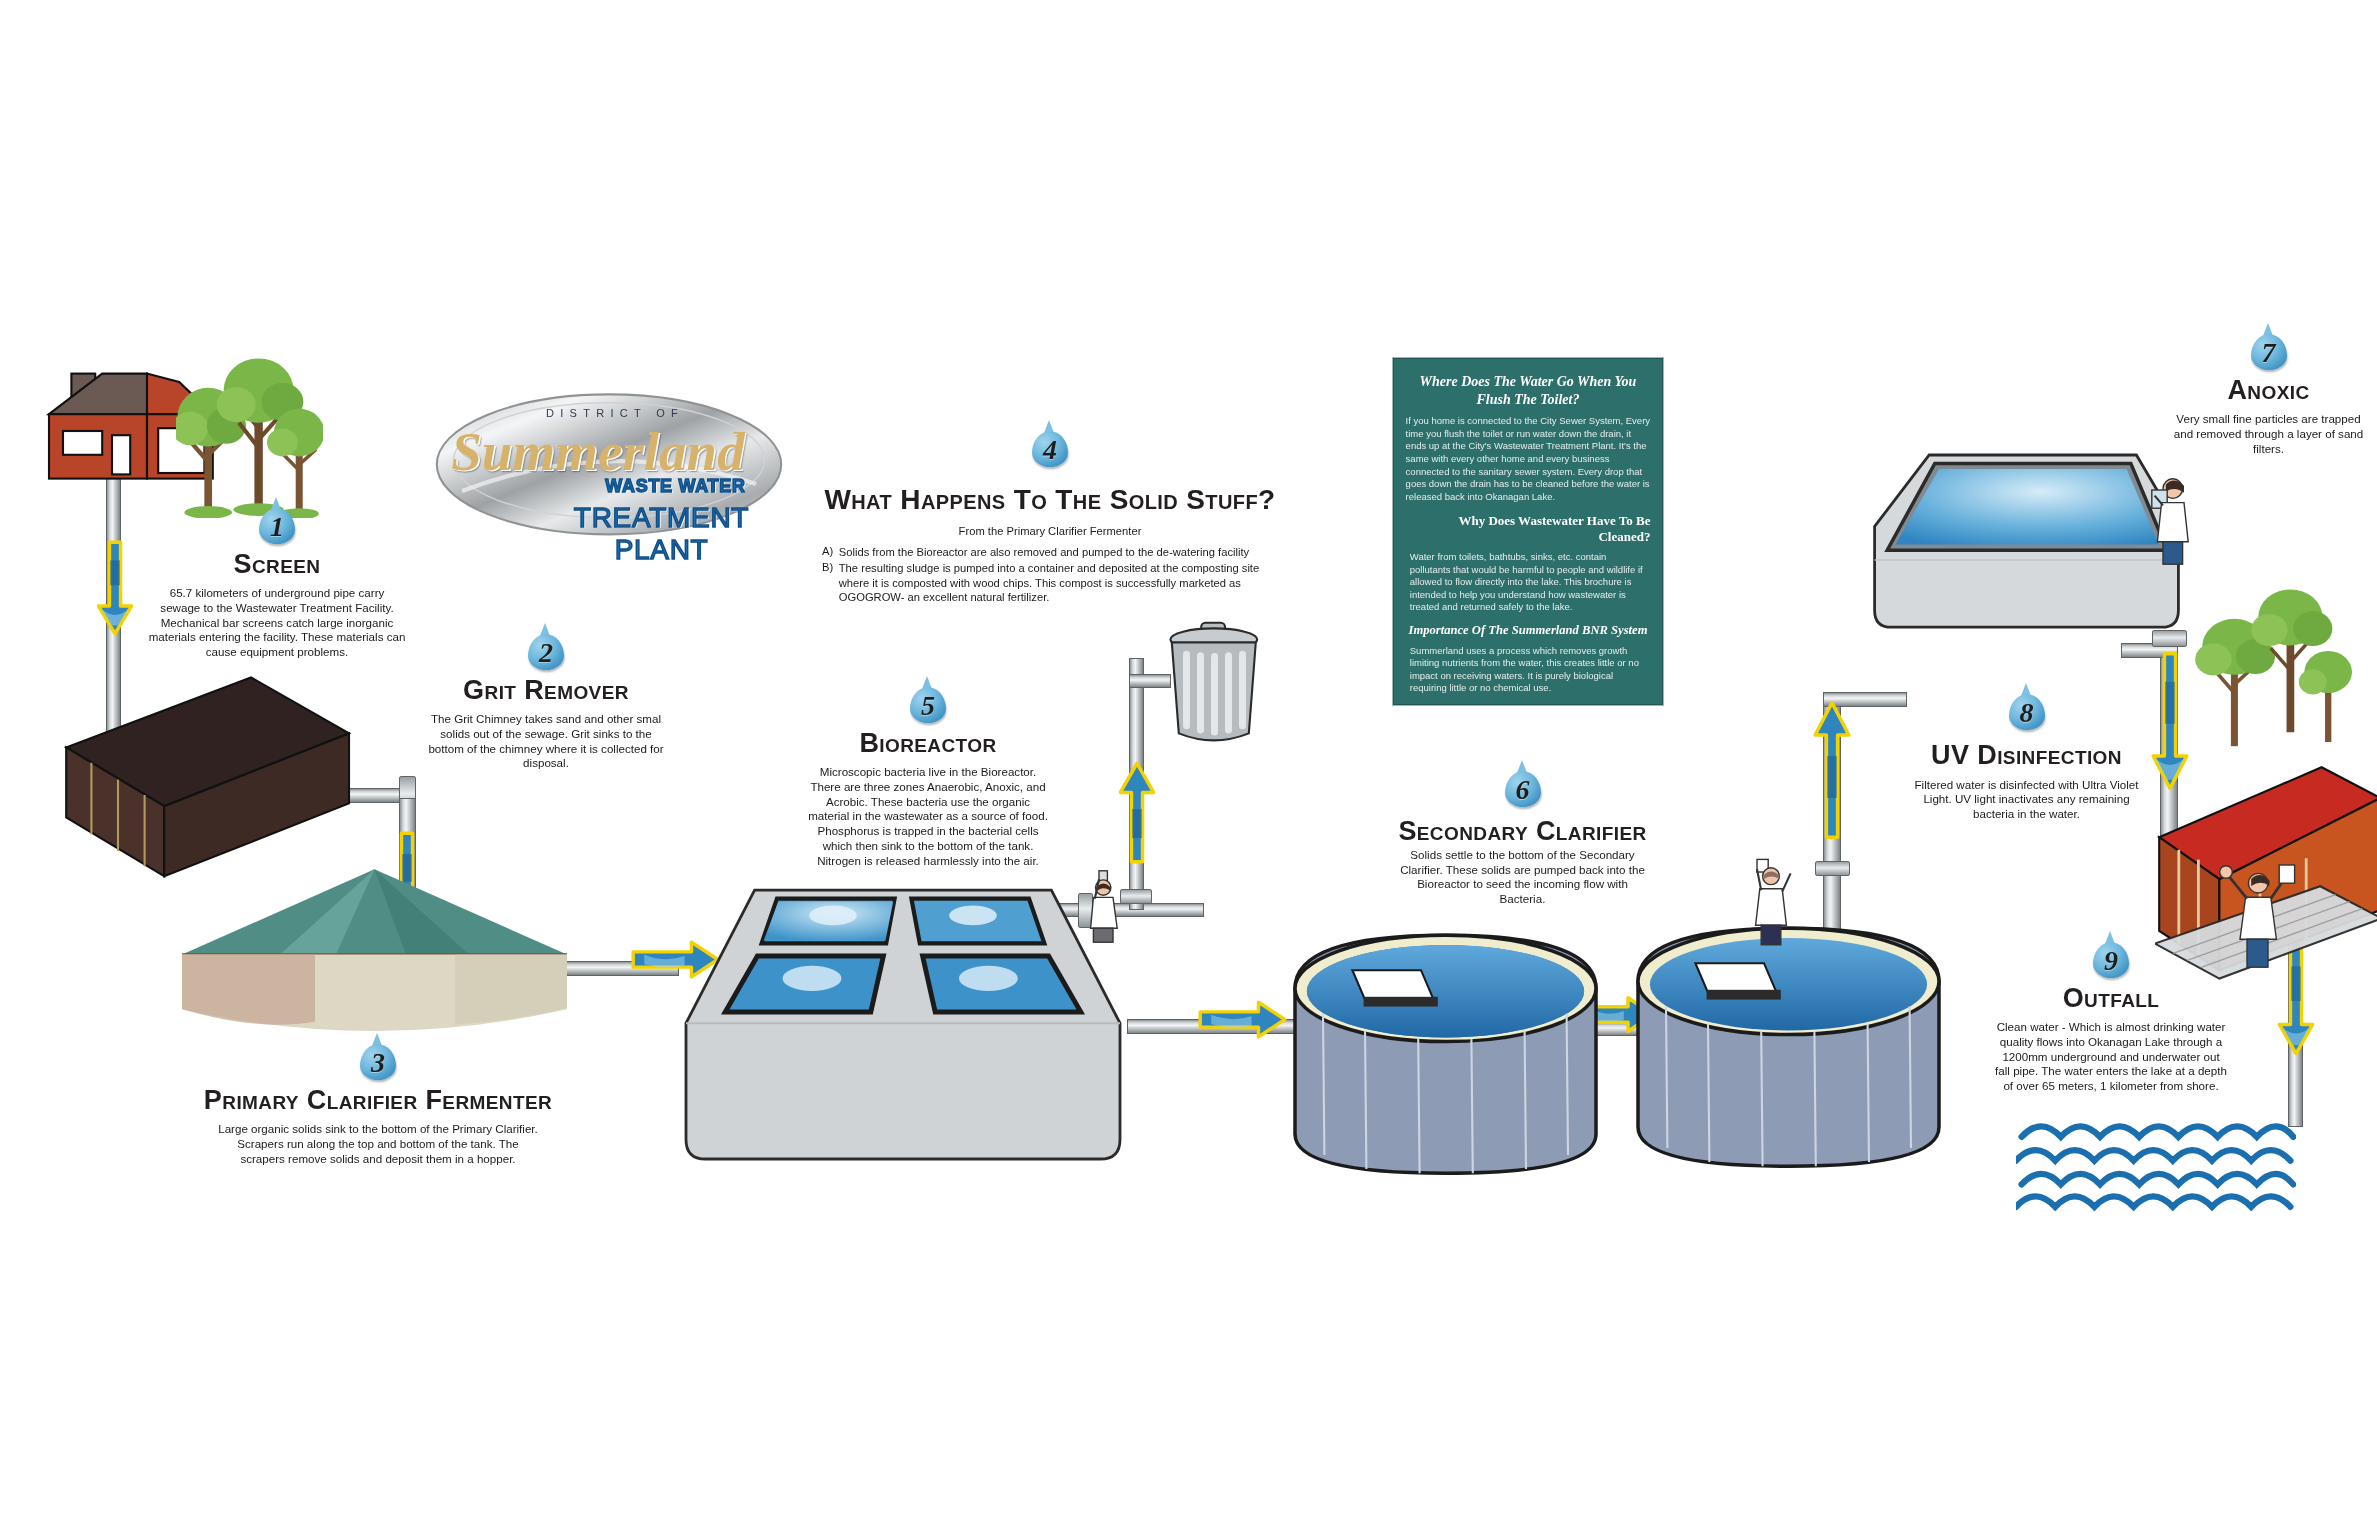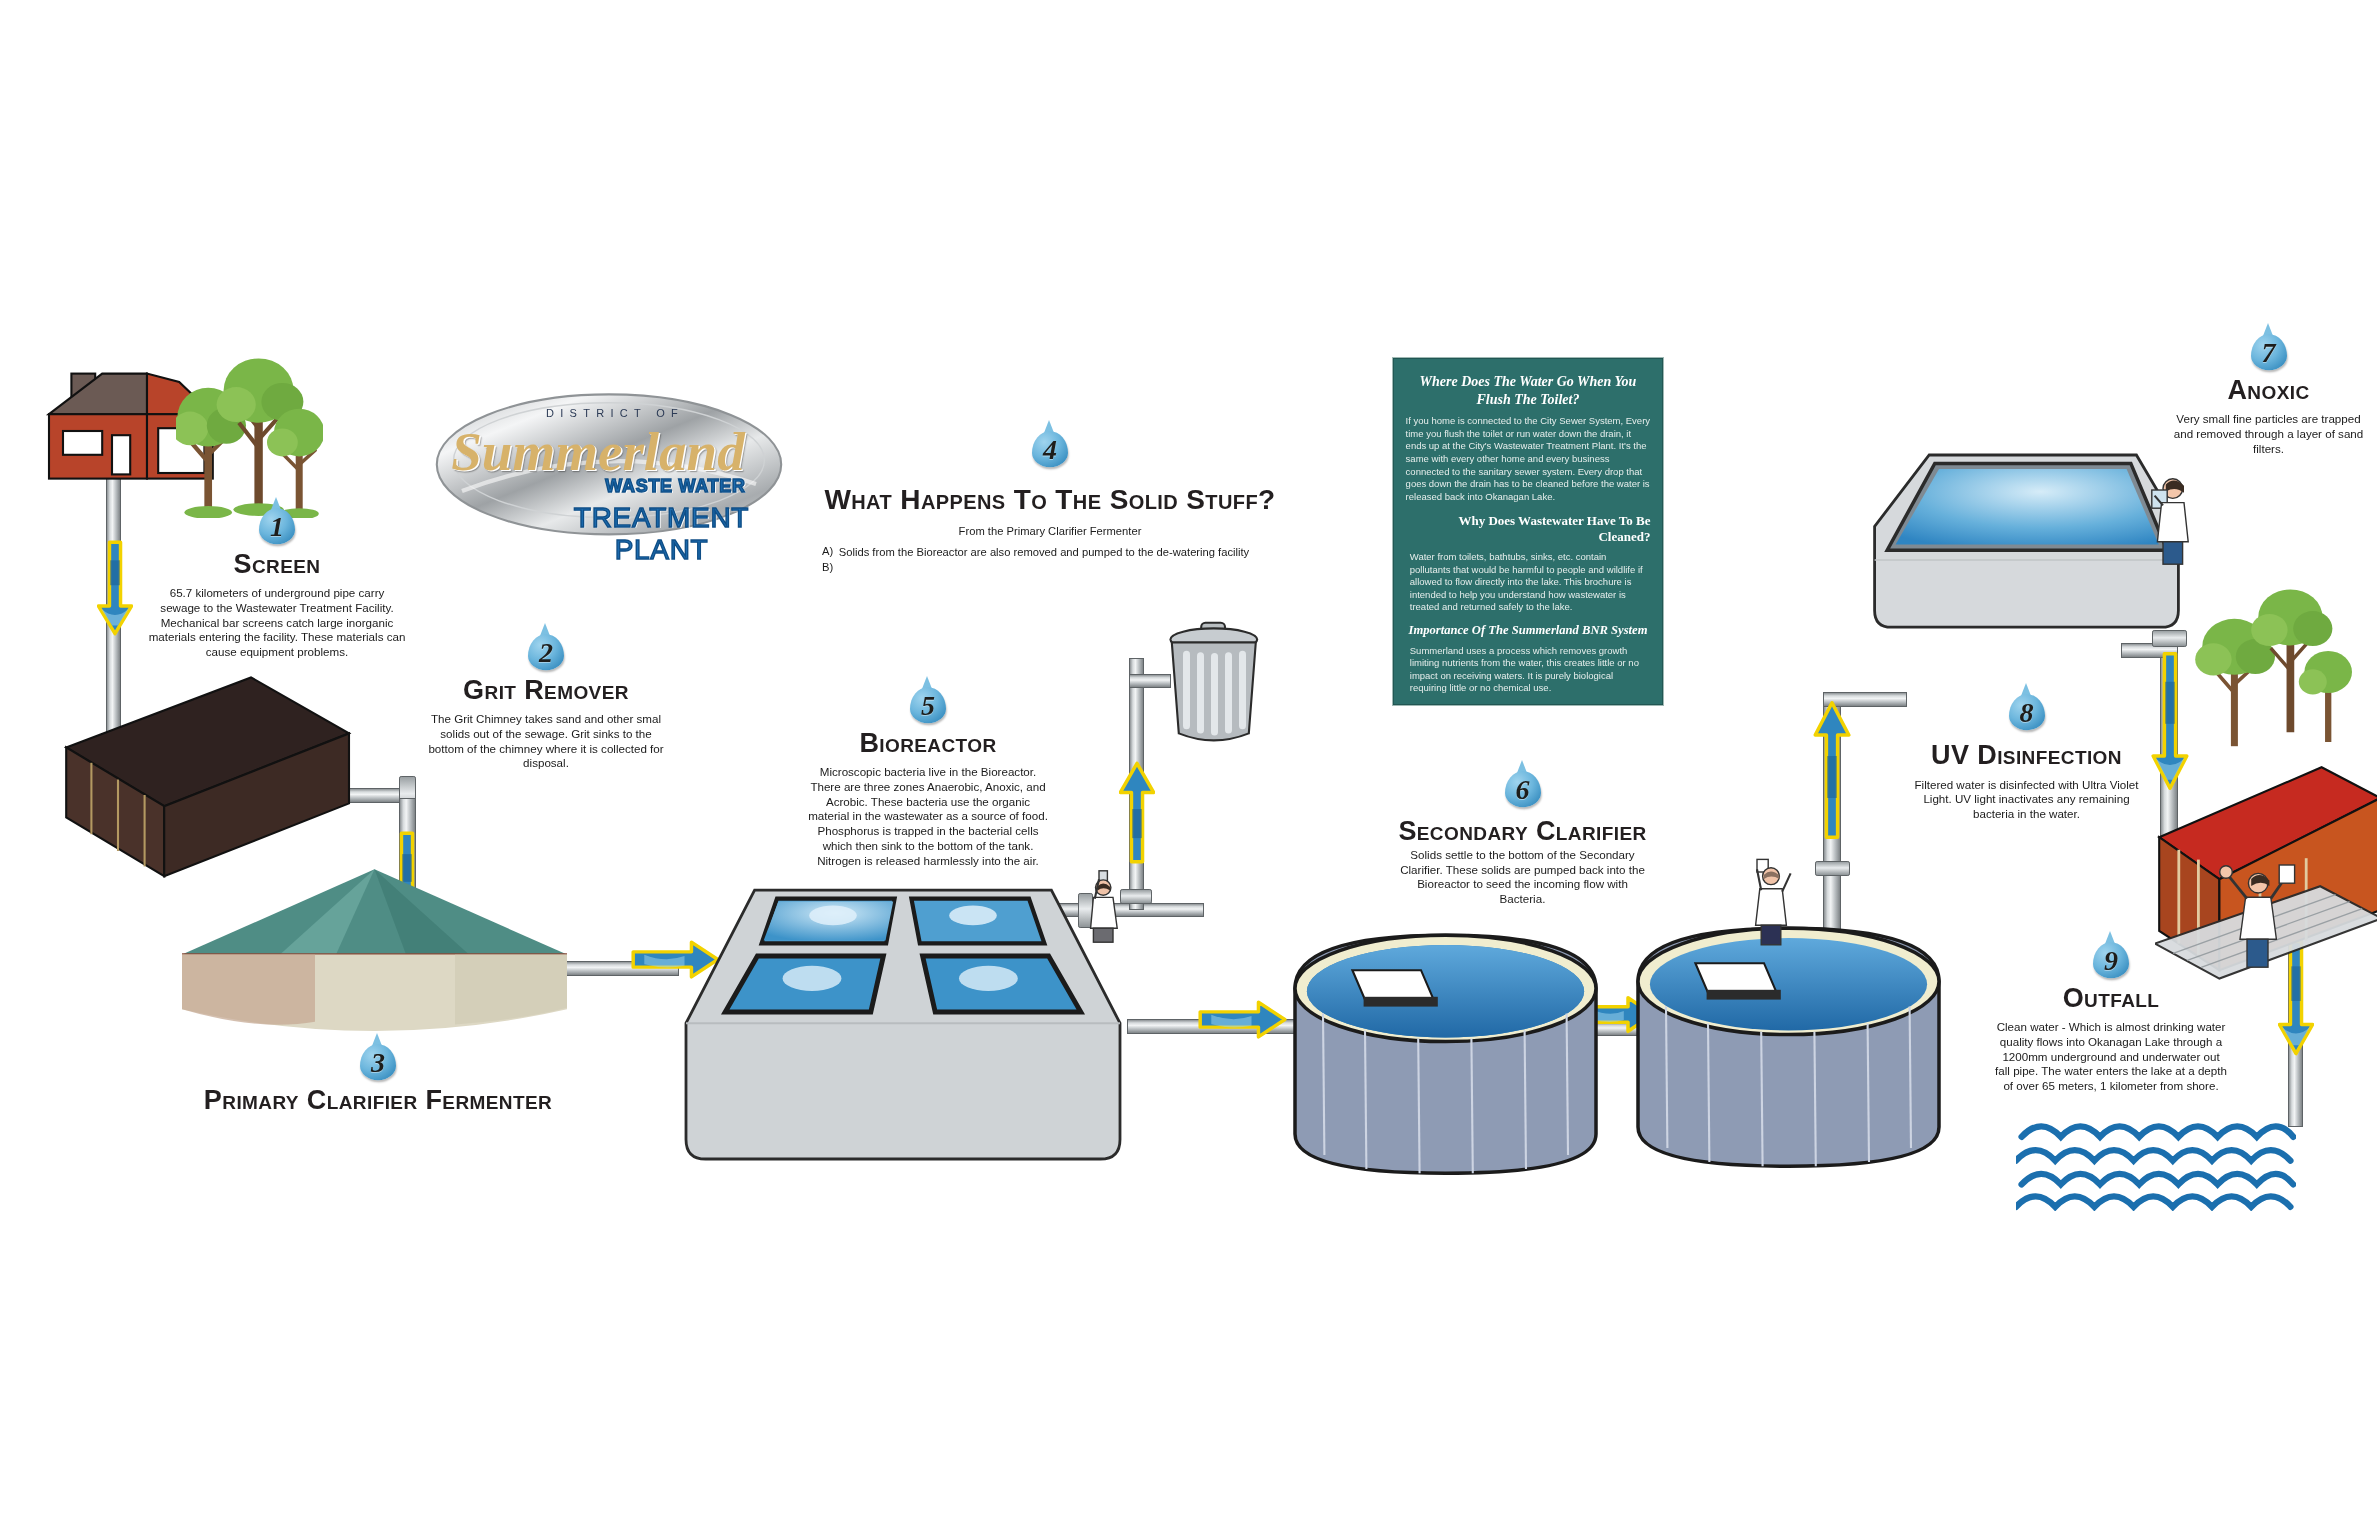--- a/index.html
+++ b/index.html
@@ -447,37 +447,39 @@
     <div class="body-txt" style="font-size:11.6px;margin-top:8.4px;padding:0 18px;">The Grit Chimney takes sand and other smal solids out of the sewage.  Grit sinks to the bottom of the chimney where it is collected for disposal.</div>
   </div>
 
   <div class="step" style="left:140px;top:1033px;width:476px;">
     <div class="drop">
       <div class="tip"></div>
         <div class="shape"></div>
       <div class="num">3</div>
     </div>
     <div class="ttl" style="font-size:27px;margin-top:2.8px;font-variant:small-caps;">Primary Clarifier Fermenter</div>
+    <div class="body-txt" style="font-size:11.6px;margin-top:8.4px;padding:0 77px;">Large organic solids sink to the bottom of the Primary Clarifier. Scrapers run along the top and bottom of the tank.  The scrapers remove solids and deposit them in a hopper.</div>
   </div>
 
   <div class="step" style="left:791px;top:420px;width:518px;">
     <div class="drop">
       <div class="tip"></div>
         <div class="shape"></div>
       <div class="num">4</div>
     </div>
     <div class="ttl" style="font-size:28px;margin-top:18px;font-variant:small-caps;">What Happens To The Solid Stuff?</div>
     <div class="body-txt" style="font-size:11.2px;margin-top:9.8px;">From the Primary Clarifier Fermenter</div>
     <div style="margin-top:7px;padding-left:31px;text-align:left;">
       <div style="display:flex;gap:5.6px;margin-bottom:1.4px;">
         <span style="font-size:11.2px;color:#1b1b1b;">A)</span>
         <span style="font-size:11.2px;color:#1b1b1b;line-height:1.3;">Solids from the Bioreactor are also removed and pumped to the de-watering facility</span>
       </div>
       <div style="display:flex;gap:5.6px;">
         <span style="font-size:11.2px;color:#1b1b1b;">B)</span>
+        <span style="font-size:11.2px;color:#1b1b1b;line-height:1.3;max-width:427px;display:block;">The resulting sludge is pumped into a container and deposited at the composting site where it is composted with wood chips.  This compost is successfully marketed as OGOGROW- an excellent natural fertilizer.</span>
       </div>
     </div>
   </div>
 
   <div class="step" style="left:788px;top:676px;width:280px;">
     <div class="drop">
       <div class="tip"></div>
         <div class="shape"></div>
       <div class="num">5</div>
     </div>

